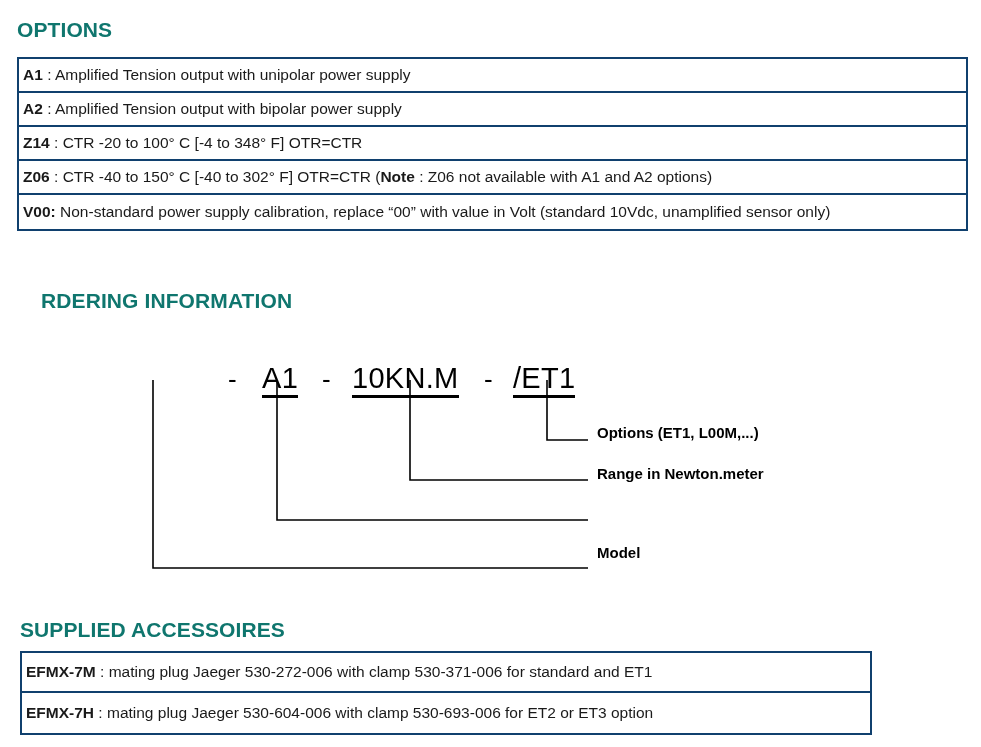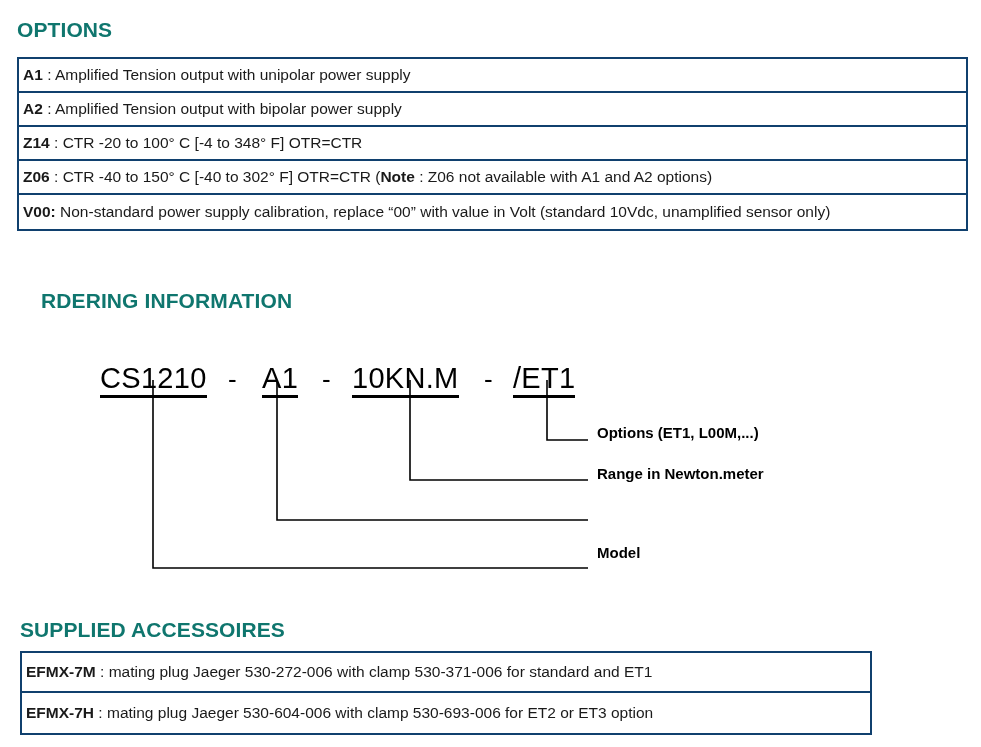--- a/index.html
+++ b/index.html
@@ -123,23 +123,20 @@
 
     <polyline points="547,50 547,110 588,110" fill="none" stroke="#000" stroke-width="1.6"></polyline>
 
     <polyline points="410,50 410,150 588,150" fill="none" stroke="#000" stroke-width="1.6"></polyline>
 
     <polyline points="277,50 277,190 588,190" fill="none" stroke="#000" stroke-width="1.6"></polyline>
 
     <polyline points="153,50 153,238 588,238" fill="none" stroke="#000" stroke-width="1.6"></polyline>
   </svg>
 
-  <div class="pn-text" style="left:100px; top:32px;">
-    <span class="pn-seg">CS1210</span>
-  </div>
   <div class="pn-text pn-dash" style="left:228px; top:34px;">
     <span>-</span>
   </div>
   <div class="pn-text" style="left:262px; top:32px;">
     <span class="pn-seg">A1</span>
   </div>
   <div class="pn-text pn-dash" style="left:322px; top:34px;">
     <span>-</span>
   </div>
   <div class="pn-text" style="left:352px; top:32px;">

